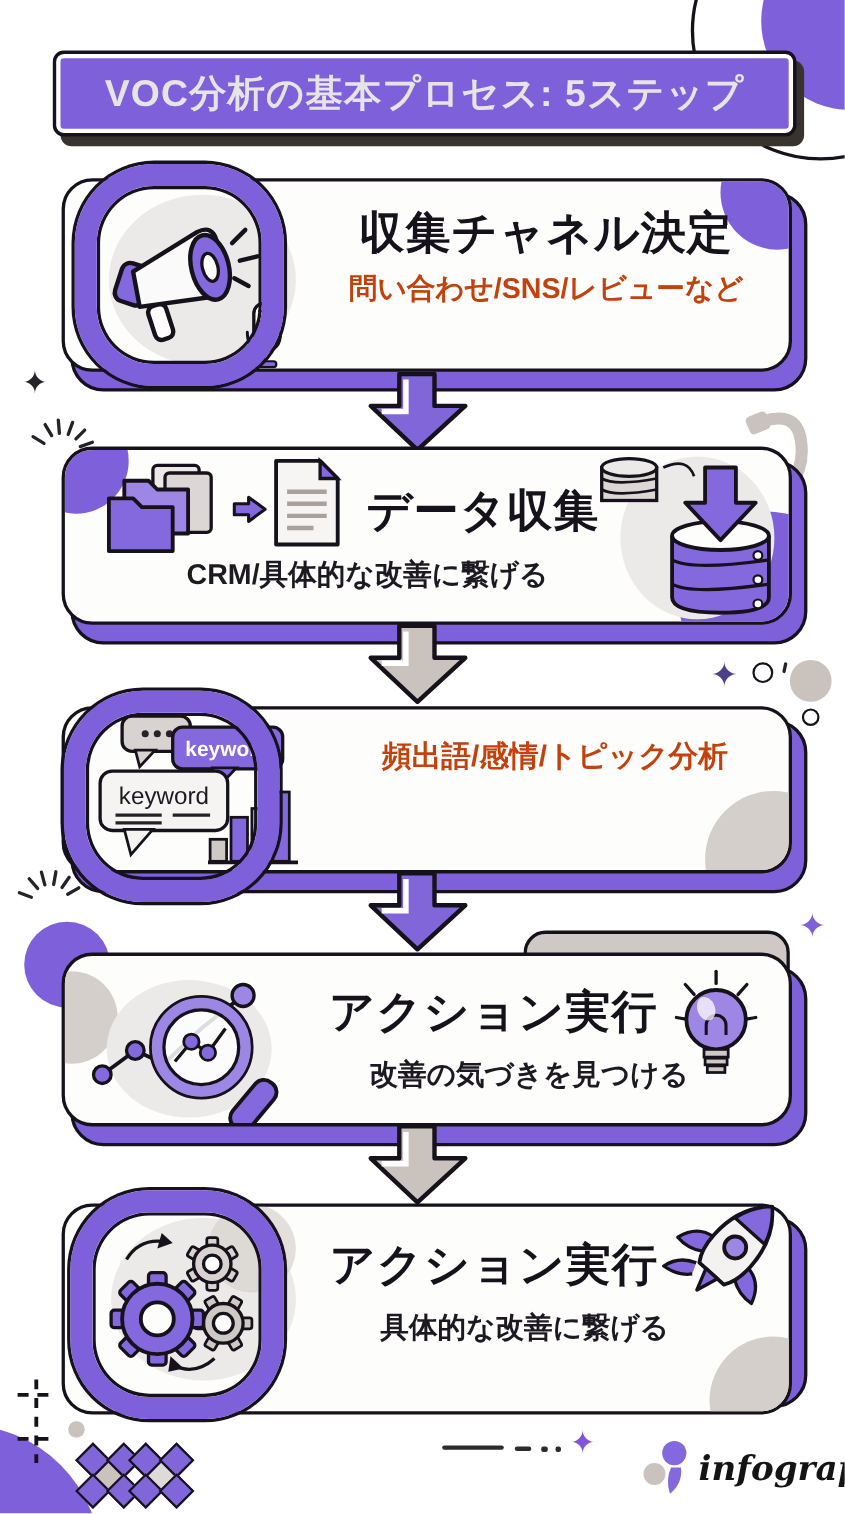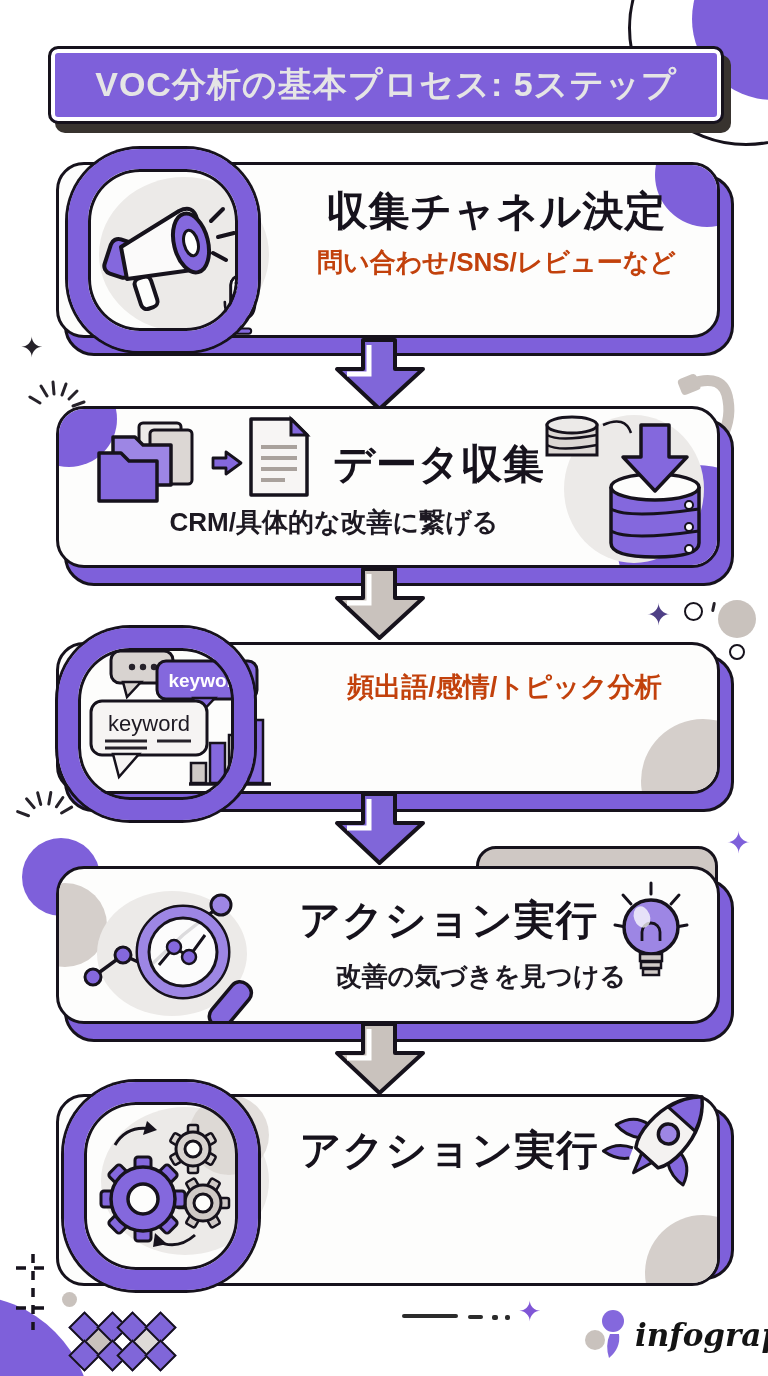--- a/index.html
+++ b/index.html
@@ -389,20 +389,21 @@
           <g transform="rotate(315 52 92)">
               <rect x="44" y="50" width="16" height="16" rx="3" fill="#8468dd" stroke="#16121c" stroke-width="3"></rect>
             </g>
           <circle cx="52" cy="92" r="32" fill="#8468dd" stroke="#16121c" stroke-width="3.5"></circle>
           <circle cx="52" cy="92" r="15" fill="#fdfdfc" stroke="#16121c" stroke-width="3.5"></circle>
         </g>
       </svg>
       <div class="title-zone" style="left:225px;top:26px;width:330px;">
         <div class="card-title">アクション実行</div>
       </div>
+      <div class="sub-zone" style="left:218px;top:92px;width:400px;">具体的な改善に繋げる</div>
     </div>
 
     <svg class="abs" style="left:542px;top:-14px;" width="130" height="128" viewBox="0 0 130 128">
       <g transform="rotate(42 65 60)">
         <path d="M48 86 q-16 6 -20 22 q16 -2 24 -12" fill="#8468dd" stroke="#16121c" stroke-width="3" stroke-linejoin="round"></path>
         <path d="M44 58 q-18 2 -24 22 q14 2 26 -6" fill="#8468dd" stroke="#16121c" stroke-width="3" stroke-linejoin="round"></path>
         <path d="M86 58 q18 2 24 22 q-14 2 -26 -6" fill="#8468dd" stroke="#16121c" stroke-width="3" stroke-linejoin="round"></path>
         <path d="M65 2 q22 20 22 54 q0 18 -7 28 h-30 q-7 -10 -7 -28 q0 -34 22 -54 Z" fill="#f4f2f1" stroke="#16121c" stroke-width="3.5" stroke-linejoin="round"></path>
         <path d="M65 2 q13 12 18 30 l-36 0 q5 -18 18 -30 Z" fill="#8468dd" stroke="#16121c" stroke-width="3"></path>
         <circle cx="65" cy="52" r="10" fill="#9d86e4" stroke="#16121c" stroke-width="3.5"></circle>

